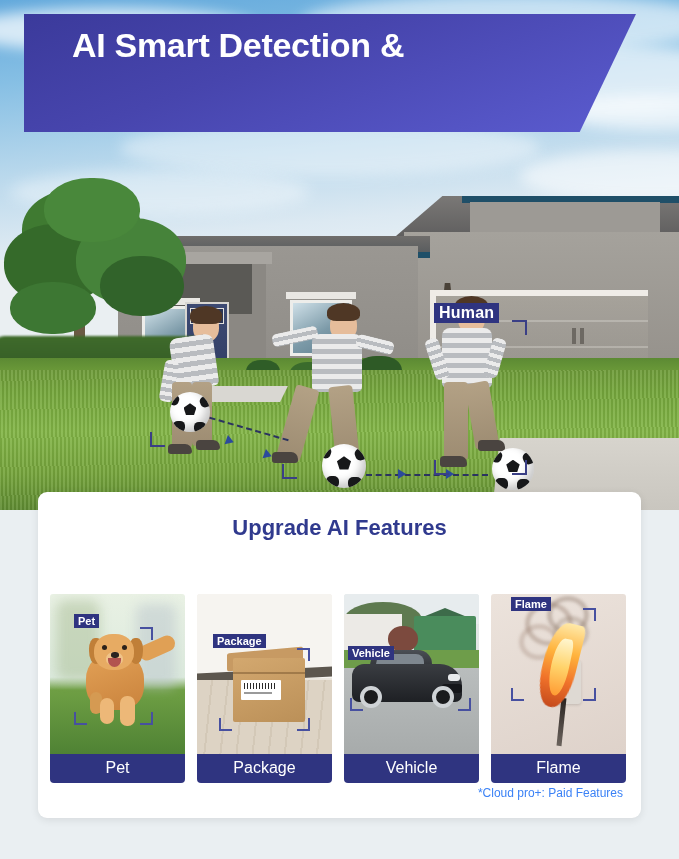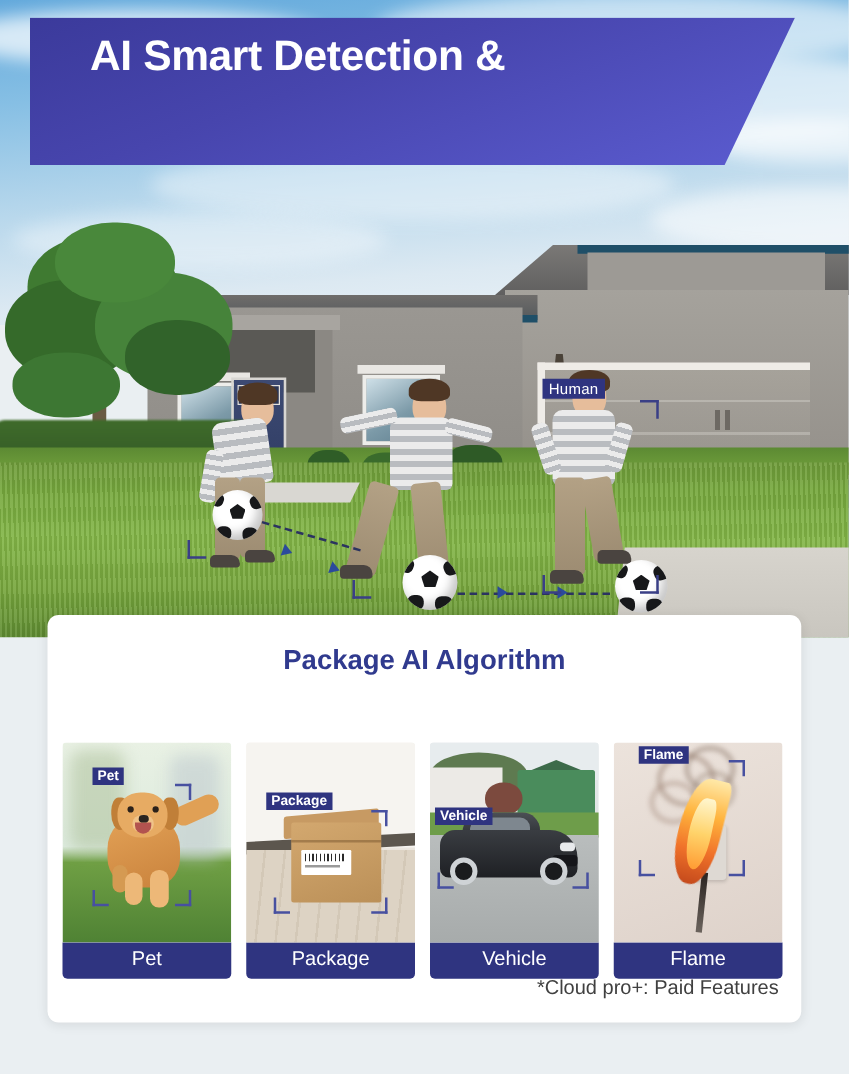--- a/index.html
+++ b/index.html
@@ -108,21 +108,21 @@
   .ball i{position:absolute;background:#17181a;}
   .ball .p0{left:34%;top:28%;width:32%;height:30%;
      clip-path:polygon(50% 0,100% 38%,81% 100%,19% 100%,0 38%);}
   .ball .p1{left:-8%;top:4%;width:30%;height:28%;border-radius:40%;transform:rotate(20deg);}
   .ball .p2{left:74%;top:10%;width:30%;height:28%;border-radius:40%;transform:rotate(-20deg);}
   .ball .p3{left:8%;top:72%;width:30%;height:28%;border-radius:40%;}
   .ball .p4{left:60%;top:74%;width:30%;height:28%;border-radius:40%;}
 
   
   .det-label{position:absolute;background:#2f3480;color:#fff;
-     font-size:12px;font-weight:400;padding:1px 5px;letter-spacing:.2px;white-space:nowrap;}
+     font-size:16px;font-weight:700;padding:1px 5px;letter-spacing:.2px;white-space:nowrap;}
   .br{position:absolute;width:13px;height:13px;border:2px solid #3a3f86;}
   .br.tr{border-left:none;border-bottom:none;}
   .br.bl{border-right:none;border-top:none;}
   .br.brr{border-left:none;border-top:none;}
   .path{position:absolute;border-top:2px dashed #2b3360;height:0;}
   .arrowhead{position:absolute;width:0;height:0;
      border-left:8px solid #2b4a9c;border-top:5px solid transparent;border-bottom:5px solid transparent;}
 
   
   .banner{position:absolute;left:0;top:14px;width:612px;height:118px;
@@ -134,21 +134,21 @@
 
   
   .card{position:absolute;left:38px;top:492px;width:603px;height:326px;
      background:#fff;border-radius:9px;box-shadow:0 2px 9px rgba(0,0,0,.09);}
   .card-title{text-align:center;color:#303a8e;font-size:22px;font-weight:700;margin:23px 0 0;}
   .card-sub{text-align:center;color:#4a4d52;font-size:14.5px;line-height:1.45;margin:8px auto 0;width:400px;}
   .tiles{position:absolute;left:12px;top:102px;display:flex;gap:12px;padding:0 0 0 0;}
   .tile{width:135px;}
   .thumb{position:relative;width:135px;height:160px;overflow:hidden;border-radius:3px 3px 0 0;}
   .cap{background:#2f3480;color:#fff;text-align:center;font-size:16px;padding:5px 0 6px;border-radius:0 0 4px 4px;}
-  .note{position:absolute;right:18px;bottom:18px;color:#404040;font-size:16px;}
+  .note{position:absolute;right:18px;bottom:18px;color:#3b82f6;font-size:12px;}
 
   
   .pet-bg{position:absolute;inset:0;background:linear-gradient(180deg,#e9f1e4 0%,#dceadd 52%,#6f9f44 60%,#4f8234 100%);}
   .pet-blur{position:absolute;left:6px;top:6px;width:44px;height:80px;background:rgba(170,190,150,.5);filter:blur(6px);border-radius:10px;}
   .pet-blur2{position:absolute;left:86px;top:10px;width:40px;height:84px;background:rgba(190,200,205,.55);filter:blur(6px);border-radius:8px;}
   .dog-body{position:absolute;left:36px;top:58px;width:58px;height:58px;border-radius:46% 46% 40% 40%;background:linear-gradient(160deg,#e3a257,#c9823c);}
   .dog-head{position:absolute;left:44px;top:40px;width:40px;height:36px;border-radius:46%;background:#e7ab63;}
   .dog-ear{position:absolute;width:14px;height:26px;border-radius:50% 50% 60% 60%;background:#c07f38;}
   .dog-ear.l{left:39px;top:44px;}.dog-ear.r{left:79px;top:44px;}
   .dog-snout{position:absolute;left:56px;top:58px;width:17px;height:14px;border-radius:46%;background:#f0c389;}
@@ -344,21 +344,21 @@
     <div class="br brr" style="left:512px;top:460px;"></div>
     <div class="br bl" style="left:150px;top:432px;"></div>
     <div class="br bl" style="left:282px;top:464px;"></div>
   </div>
 
   <div class="banner">
     <div class="b-h1">AI Smart Detection &amp;</div>
   </div>
 
   <div class="card">
-    <div class="card-title">Package AI Algorithm</div>
+    <div class="card-title">Upgrade AI Features</div>
 
     <div class="tiles">
 
       <div class="tile">
         <div class="thumb">
           <div class="pet-bg"></div>
           <div class="pet-blur"></div>
             <div class="pet-blur2"></div>
           <div class="dog-tail"></div>
           <div class="dog-body"></div>

